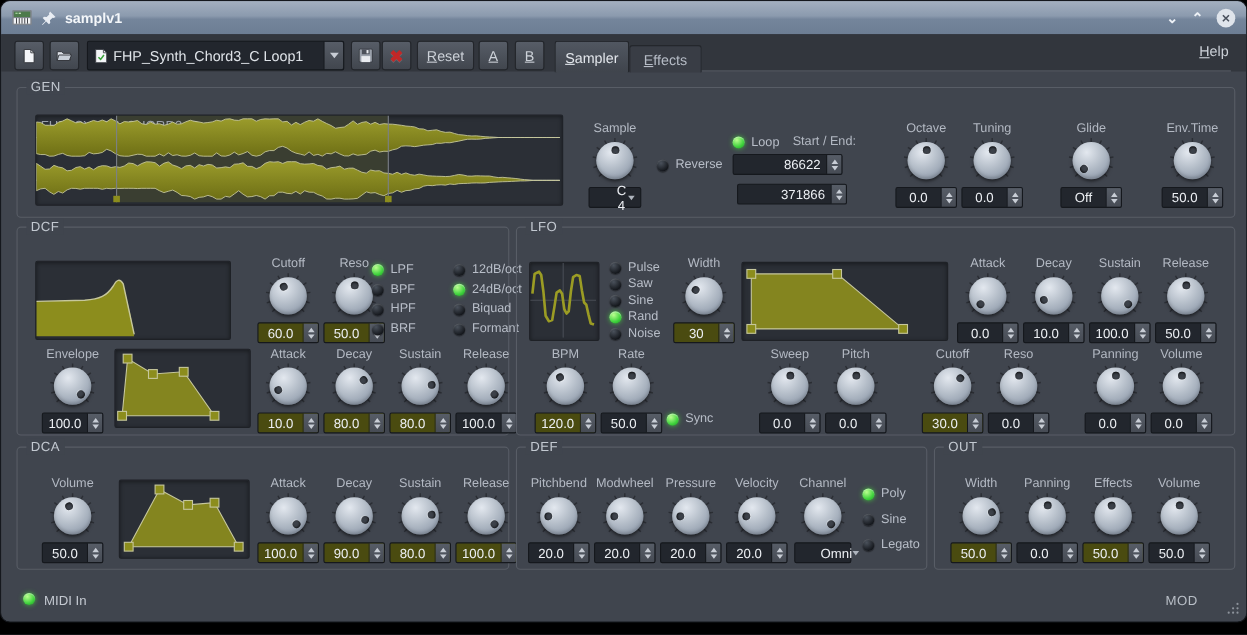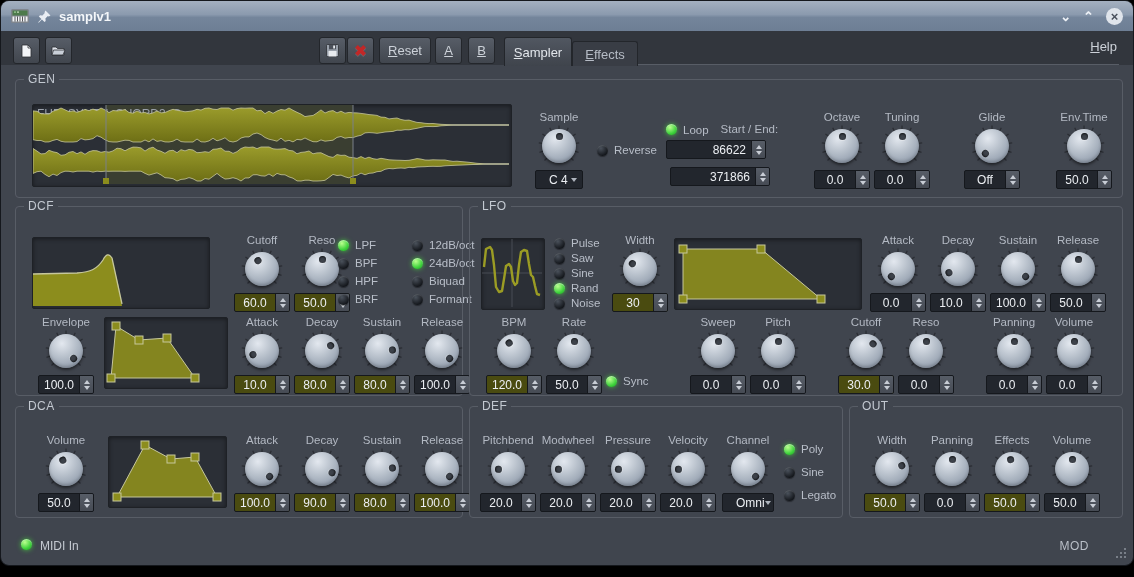--- a/index.html
+++ b/index.html
@@ -61,21 +61,21 @@
   .spin.mod{background:#4a4b10;}
   .spin .sval{flex:1;text-align:center;}
   .spin.wide{width:100px;}
   .spin.wide .sval{text-align:right;padding-right:5px;}
   .sarrows{width:13px;align-self:stretch;background:linear-gradient(#575d67,#464b54);
            border-left:1px solid #15181d;display:flex;flex-direction:column;align-items:center;
            justify-content:center;gap:2px;border-radius:0 1px 1px 0;}
   .tu{width:0;height:0;border-left:3px solid transparent;border-right:3px solid transparent;border-bottom:4px solid #c8cdd5;}
   .td{width:0;height:0;border-left:3px solid transparent;border-right:3px solid transparent;border-top:4px solid #c8cdd5;}
   .combo{width:52px;height:19px;display:flex;align-items:center;background:#22262d;border:1px solid #15181d;
-         border-radius:2px;color:#eceff3;font-size:12px;margin:3px auto 0;padding-left:13px;box-sizing:border-box;}
+         border-radius:2px;color:#eceff3;font-size:12px;margin:3px auto 0;padding-left:23px;box-sizing:border-box;}
   .combo .carrow{margin-left:auto;margin-right:5px;width:0;height:0;border-left:3.5px solid transparent;
          border-right:3.5px solid transparent;border-top:4.5px solid #aeb4bd;}
   
   .radio{display:flex;align-items:center;gap:6px;font-size:11.5px;color:#b8bec8;white-space:nowrap;}
   .led{width:11px;height:11px;border-radius:50%;flex:0 0 11px;
        background:radial-gradient(circle at 35% 30%,#4a515b,#15181d 70%);
        box-shadow:inset 0 1px 1px rgba(255,255,255,.15),0 1px 1px rgba(0,0,0,.4);}
   .led.on{background:radial-gradient(circle at 35% 30%,#b9ff8e,#3ed23c 60%,#1d9422);
        box-shadow:0 0 5px rgba(70,220,60,.8),inset 0 1px 1px rgba(255,255,255,.4);}
   .vcol .radio{position:absolute;}
@@ -129,20 +129,33 @@
           <path d="M1 1h6l3 3v9H1z" fill="#f3f5f8" stroke="#2c2f34" stroke-width="0.8"></path>
           <path d="M7 1v3h3" fill="none" stroke="#2c2f34" stroke-width="0.8"></path>
         </svg>
     </div>
     <div class="tbtn" style="left:44px;width:25px;">
       <svg width="15" height="12" viewBox="0 0 15 12">
           <path d="M1 2h4l1.5 1.5H13V10H1z" fill="#dfe3ea" stroke="#2c2f34" stroke-width="0.8"></path>
           <path d="M2.5 5H14l-2 5H1z" fill="#c9cfd8" stroke="#2c2f34" stroke-width="0.8"></path>
         </svg>
     </div>
+    <div class="combo-preset">
+      <span class="pico">
+        <svg width="12" height="14" viewBox="0 0 12 14">
+            <path d="M1 1h7l3 3v9H1z" fill="#f3f5f8" stroke="#3a3e44" stroke-width="0.8"></path>
+            <path d="M8 1v3h3" fill="none" stroke="#3a3e44" stroke-width="0.8"></path>
+            <path d="M3.5 8l2 2 3-4" stroke="#3aa23a" stroke-width="1.4" fill="none"></path>
+          </svg>
+      </span>
+      <span>FHP_Synth_Chord3_C Loop1</span>
+      <span class="cbtn">
+          <span class="tri-dn"></span>
+        </span>
+    </div>
     <div class="tbtn" style="left:318px;width:25px;">
       <svg width="13" height="13" viewBox="0 0 13 13">
           <rect x="0.5" y="0.5" width="12" height="12" rx="1" fill="#9aa1ab" stroke="#2c2f34" stroke-width="0.8"></rect>
           <rect x="3" y="0.8" width="7" height="4.5" fill="#4b5059"></rect>
           <rect x="7.2" y="1.5" width="1.8" height="3" fill="#e8ebef"></rect>
           <rect x="2.5" y="7" width="8" height="5.5" fill="#e8ebef"></rect>
         </svg>
     </div>
     <div class="tbtn" style="left:346px;width:25px;">
         <span class="del-x">✖</span>

